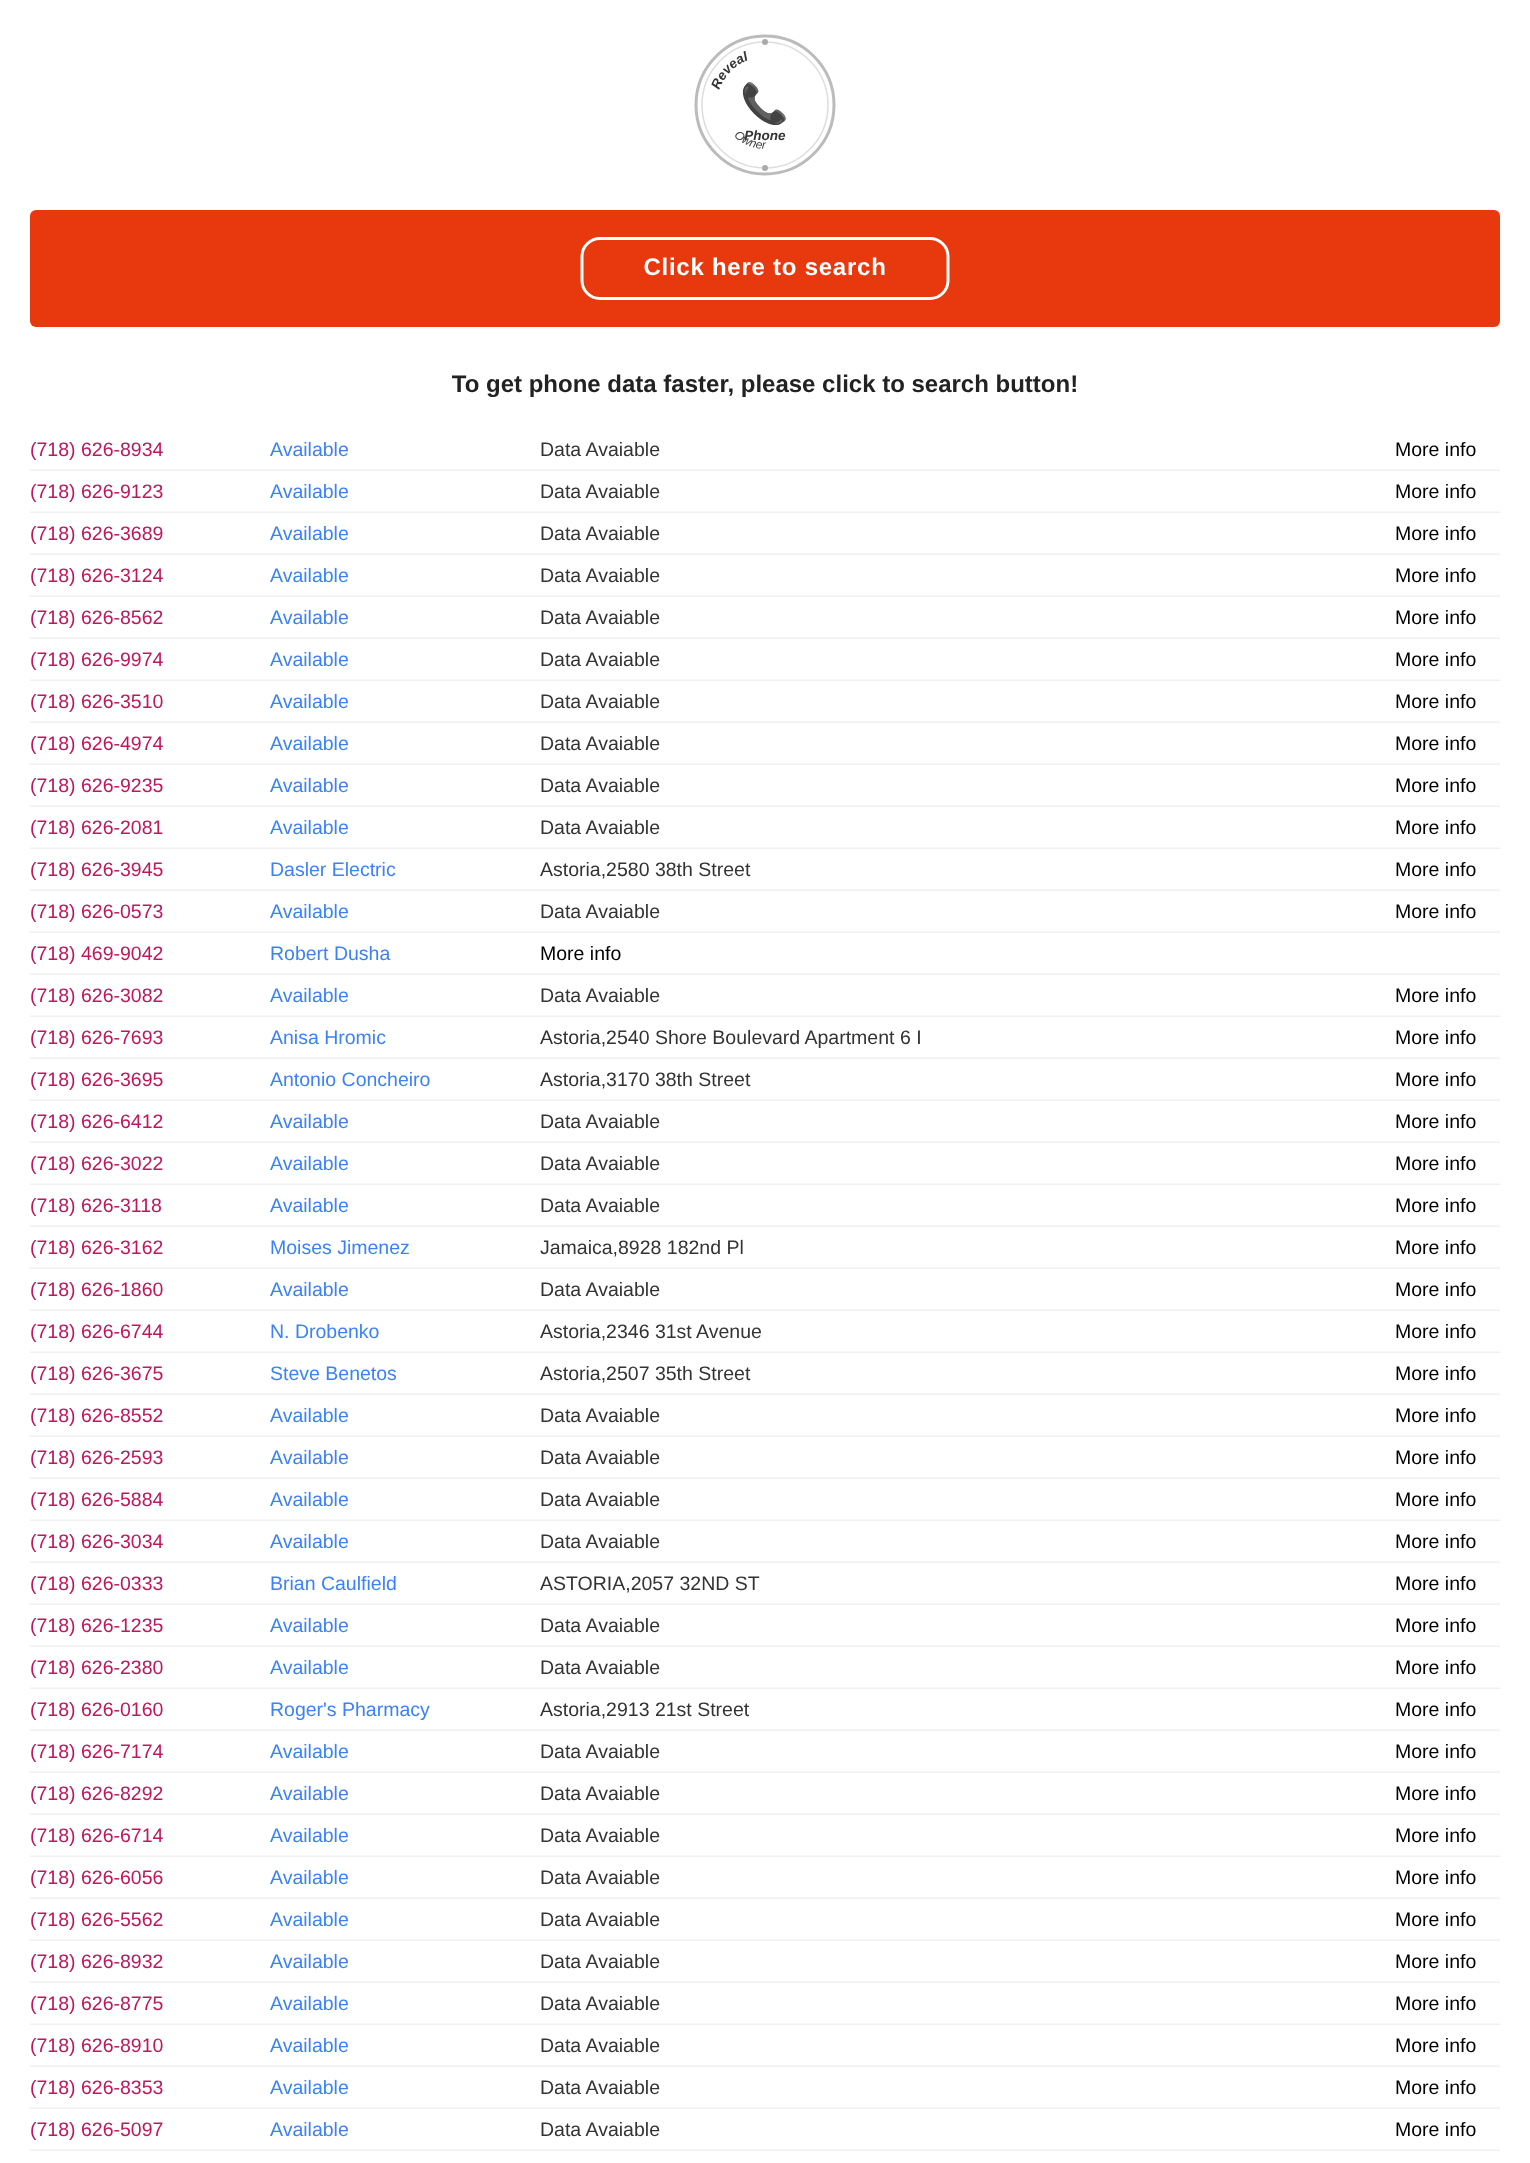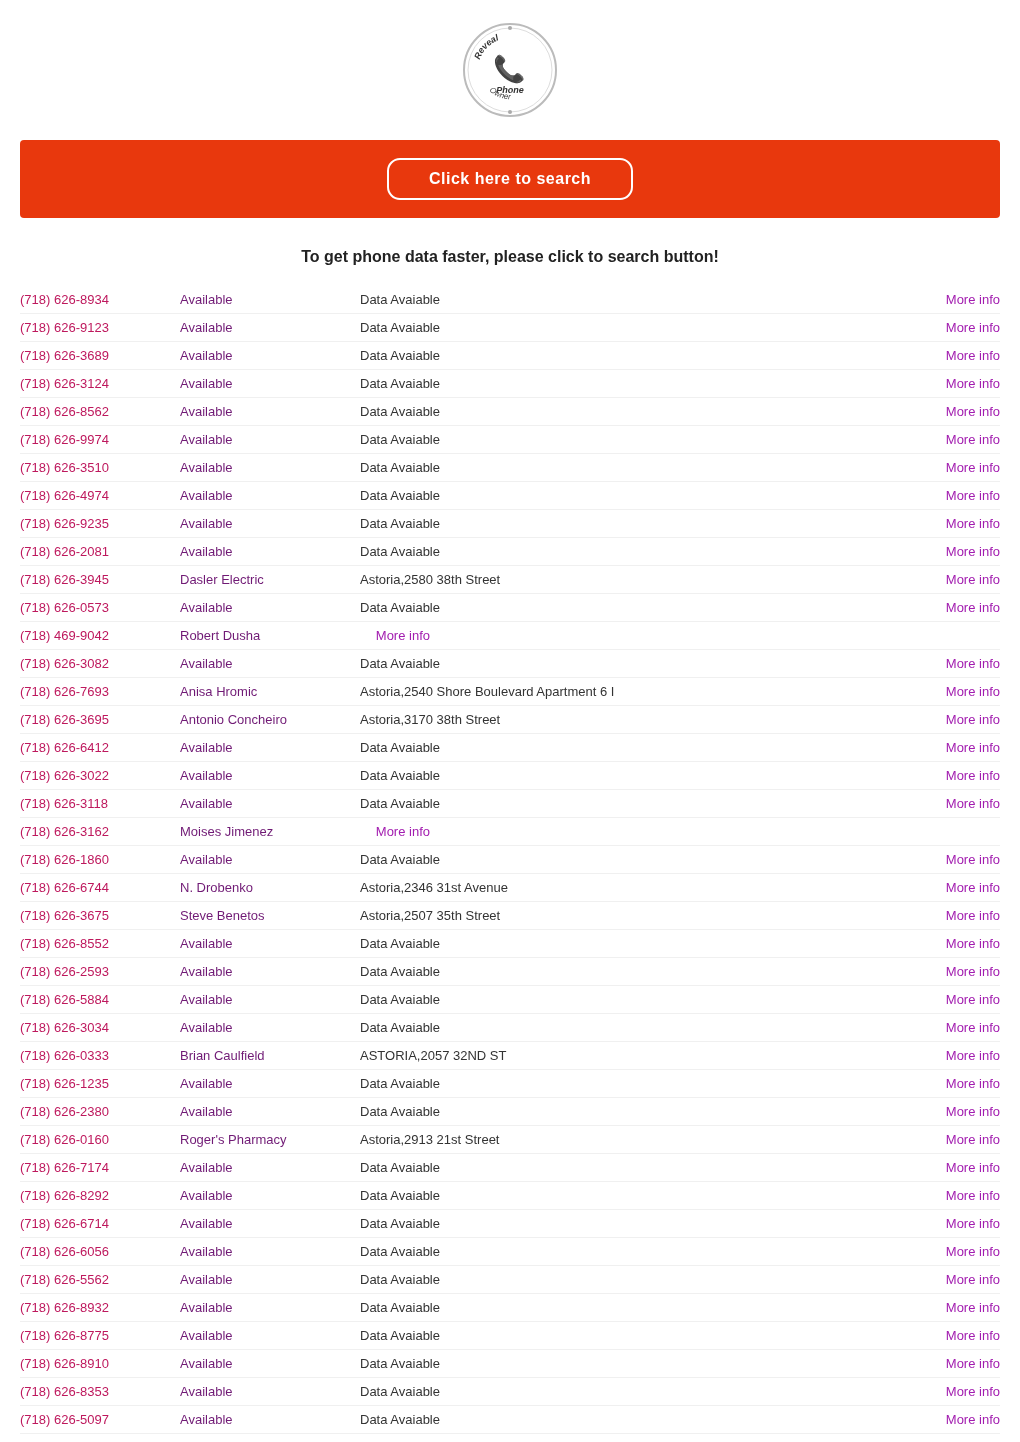--- a/index.html
+++ b/index.html
@@ -52,34 +52,33 @@
     }
     .phone-number {
       width: 160px;
       min-width: 160px;
       color: #be185d;
       font-size: 13px;
     }
     .phone-name {
       width: 180px;
       min-width: 180px;
-      color: #701a75;
+      color: #3b82f6;
       font-size: 13px;
     }
     .phone-address {
       flex: 1;
       color: #333;
       font-size: 13px;
     }
     .more-info {
-      color: #a21caf;
+      color: #000000;
       font-size: 13px;
       cursor: pointer;
       white-space: nowrap;
-      text-align: right;
       min-width: 70px;
     }
     .logo-svg {
       width: 100px;
       height: 100px;
     }
   </style>
 </head>
 <body>
 
@@ -224,20 +223,21 @@
     </div>
     <div class="phone-row">
       <span class="phone-number">(718) 626-3118</span>
       <span class="phone-name">Available</span>
       <span class="phone-address">Data Avaiable</span>
       <span class="more-info">More info</span>
     </div>
     <div class="phone-row">
       <span class="phone-number">(718) 626-3162</span>
       <span class="phone-name">Moises  Jimenez</span>
+      <span class="phone-address">Jamaica,8928 182nd Pl</span>
       <span class="more-info">More info</span>
     </div>
     <div class="phone-row">
       <span class="phone-number">(718) 626-1860</span>
       <span class="phone-name">Available</span>
       <span class="phone-address">Data Avaiable</span>
       <span class="more-info">More info</span>
     </div>
     <div class="phone-row">
       <span class="phone-number">(718) 626-6744</span>

